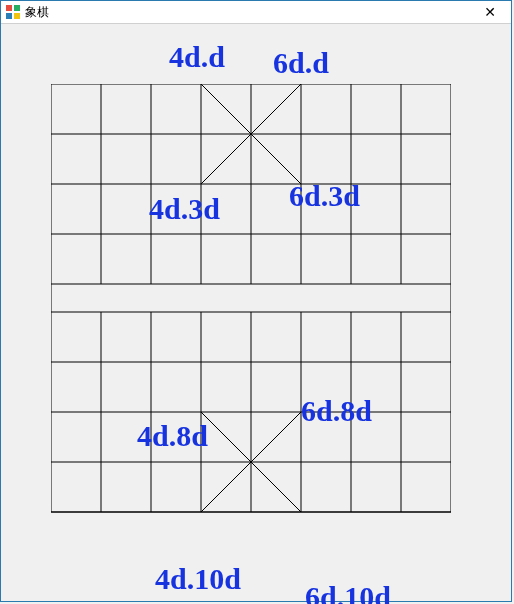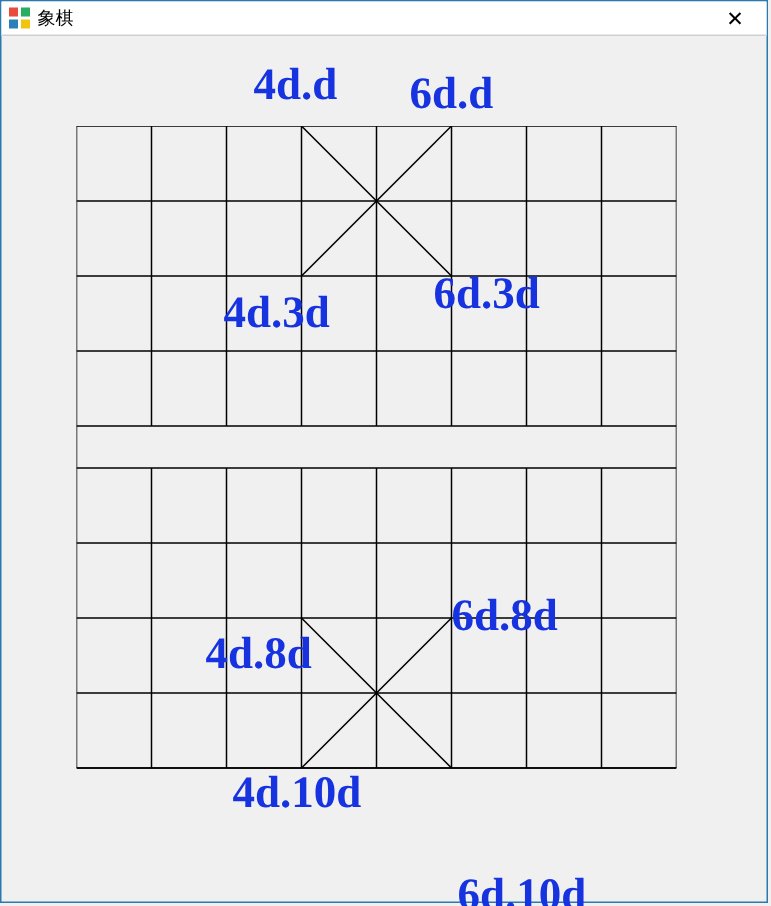--- a/index.html
+++ b/index.html
@@ -134,17 +134,17 @@
       </svg>
     </div>
 
     <div id="annot-layer">
         <div class="annotation" style="left: 168px; top: 16px;">4d.d</div>
         <div class="annotation" style="left: 272px; top: 22px;">6d.d</div>
         <div class="annotation" style="left: 148px; top: 168px;">4d.3d</div>
         <div class="annotation" style="left: 288px; top: 155px;">6d.3d</div>
         <div class="annotation" style="left: 136px; top: 370px; margin-top: 25px;">4d.8d</div>
         <div class="annotation" style="left: 300px; top: 370px;">6d.8d</div>
-        <div class="annotation" style="left: 154px; top: 488px;">4d.10d</div>
+        <div class="annotation" style="left: 154px; top: 538px;">4d.10d</div>
         <div class="annotation" style="left: 304px; top: 556px;">6d.10d</div>
       </div>
   </div>
 </div>
 
 </body></html>

